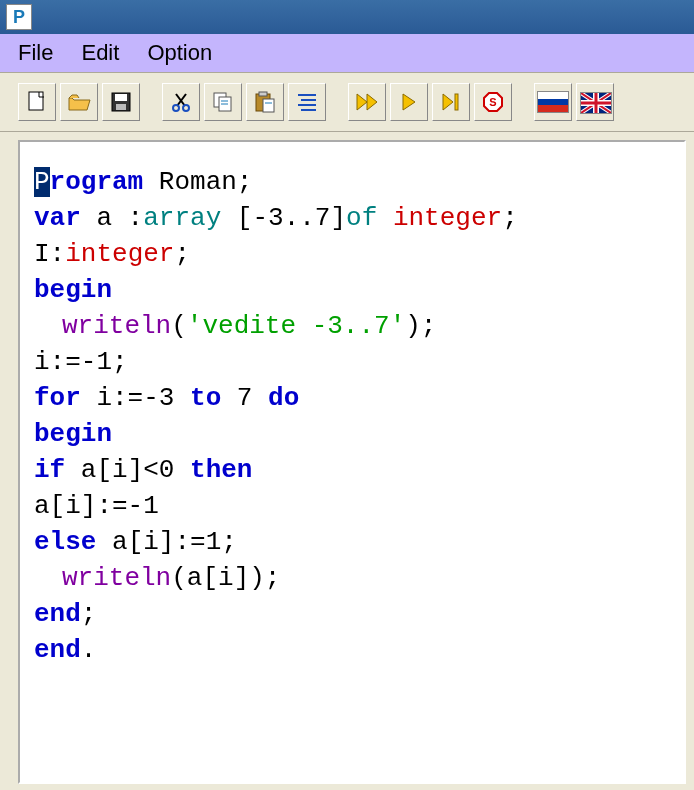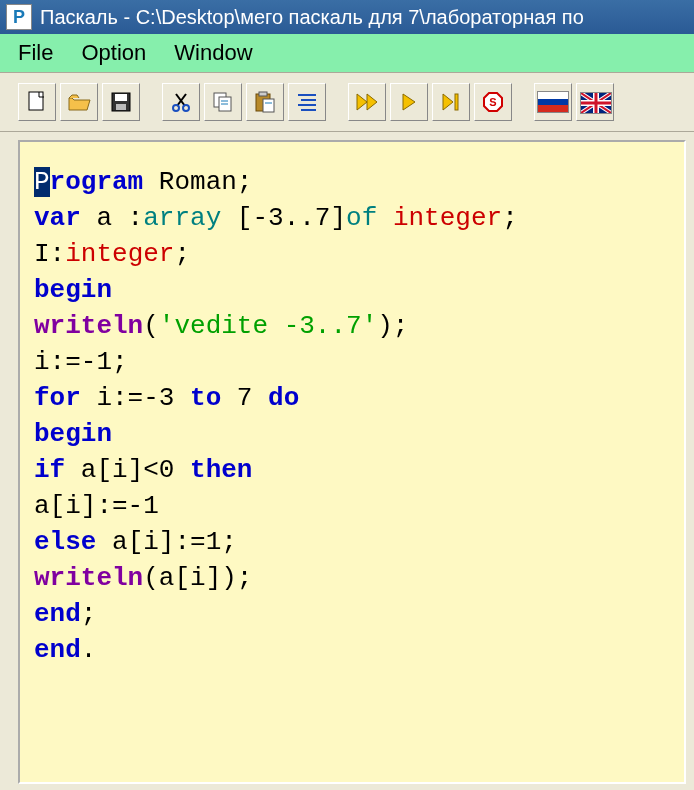--- a/index.html
+++ b/index.html
@@ -30,21 +30,21 @@
     display: flex;
     align-items: center;
     justify-content: center;
     margin-right: 8px;
     color: #1a7ab8;
     font-weight: bold;
     font-family: Arial;
     font-size: 18px;
   }
   .menubar {
-    background: #86efac;
+    background: #c4b5fd;
     height: 38px;
     display: flex;
     align-items: center;
     padding: 0 8px;
     font-size: 22px;
     color: #000;
     border-bottom: 1px solid #aca899;
   }
   .menubar .menu-item {
     padding: 4px 18px 4px 10px;
@@ -70,63 +70,62 @@
     align-items: center;
     justify-content: center;
     cursor: default;
   }
   .tb-sep {
     width: 14px;
   }
   .editor-frame {
     margin: 8px 8px 8px 18px;
     border: 2px inset #fff;
-    background: #fef9c3;
+    background: #ffffff;
     height: 640px;
     overflow: hidden;
   }
   .editor {
     padding: 22px 14px;
     font-family: "Courier New", monospace;
     font-size: 26px;
     line-height: 36px;
     white-space: pre;
     color: #000;
   }
   .kw-blue { color: #0000cd; font-weight: bold; }
   .kw-dark { color: #000; }
   .kw-teal { color: #008080; font-weight: normal;}
   .kw-red  { color: #cc0000; font-weight: normal;}
   .kw-str  { color: #00a000; }
-  .kw-fn   { color: #8000a0; font-weight: bold;}
+  .kw-fn   { color: #8000a0; font-weight: normal; margin-left: 28px;}
   .kw-cursor {
     background: #002b6e;
     color: #fff;
   }
   .flag {
     width: 30px; height: 20px; display:inline-block;
   }
   .flag-ru {
     background: linear-gradient(to bottom, #fff 0 33%, #0039a6 33% 66%, #d52b1e 66% 100%);
     border:1px solid #888;
   }
   .flag-uk svg { width:30px; height:20px; border:1px solid #888;}
 </style>
 </head>
 <body>
 
 <div class="titlebar">
   <div class="app-icon">P</div>
-  <span>Паскаль - C:\Desktop\мего паскаль для 7\лабораторная по</span>
 </div>
 
 <div class="menubar">
   <span class="menu-item">File</span>
+  <span class="menu-item">Edit</span>
   <span class="menu-item">Option</span>
-  <span class="menu-item">Window</span>
 </div>
 
 <div class="toolbar">
   <div class="tb-btn">
     <svg width="20" height="22">
         <rect x="2" y="1" width="14" height="18" fill="#fff" stroke="#000"></rect>
         <polyline points="12,1 12,6 17,6" fill="none" stroke="#000"></polyline>
       </svg>
   </div>
   <div class="tb-btn">

